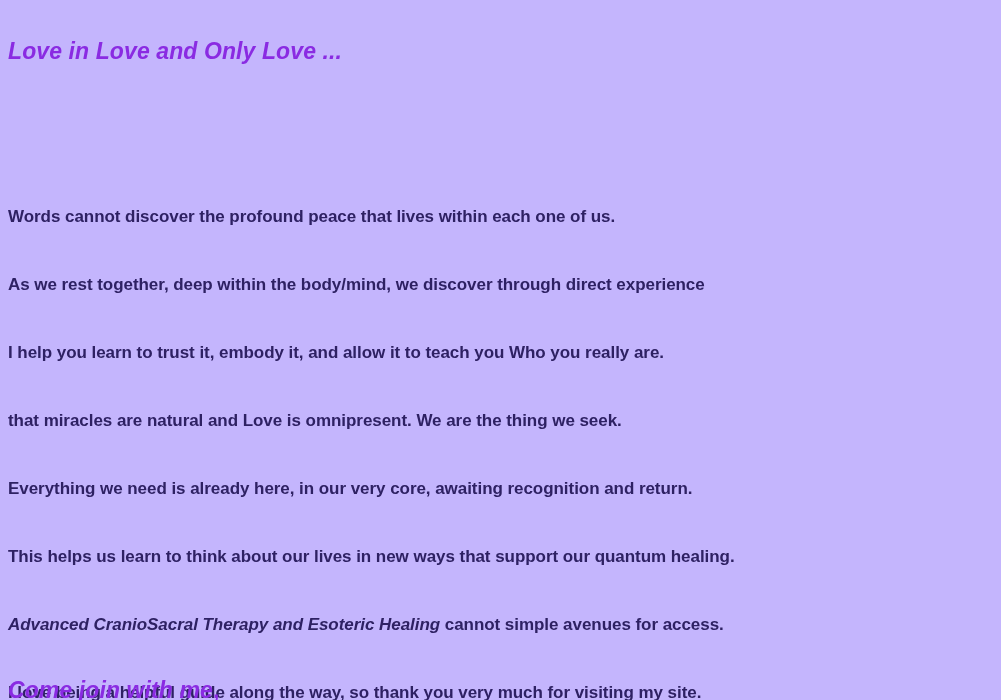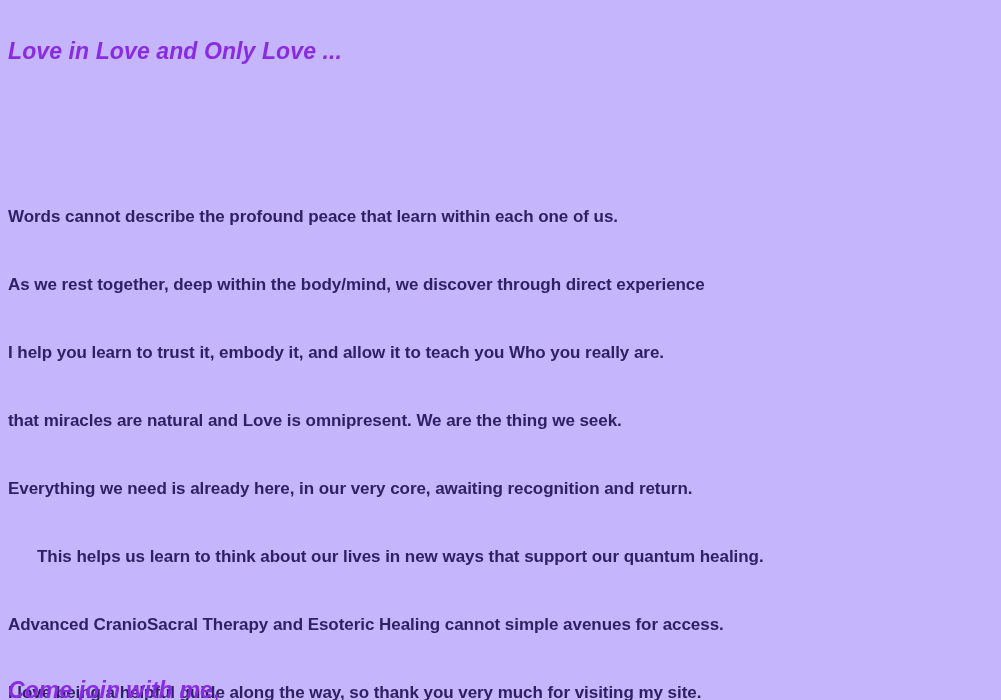--- a/index.html
+++ b/index.html
@@ -48,20 +48,21 @@
     font-size: 17px;
     font-weight: bold;
     color: #2e2163;
     line-height: 51px;
     height: 51px;
     letter-spacing: -0.05px;
     white-space: nowrap;
   }
 
   .body-line .em {
+    font-style: italic;
     text-align: right;
   }
 
   
   .footer-line {
     position: absolute;
     left: 8px;
     top: 652px;
     font-size: 23px;
     line-height: 30px;
@@ -77,31 +78,31 @@
 </style>
 </head>
 <body>
 
 <div class="page" style="background: #c4b5fd;">
 
   <h1 class="headline" style="color: rgb(138, 43, 226);">Love in Love and Only Love ...</h1>
 
   <div class="body-block">
 
-    <p class="body-line" style="color: rgb(46, 33, 99);"><span>Words cannot describe the profound peace that learn within each one of us.</span></p>
+    <p class="body-line" style="color: rgb(46, 33, 99);"><span>Words cannot discover the profound peace that lives within each one of us.</span></p>
 
     <p class="body-line" style="color: rgb(46, 33, 99);"><span>As we rest together, deep within the body/mind, we discover through direct experience</span></p>
 
     <p class="body-line" style="color: rgb(46, 33, 99);"><span>I help you learn to trust it, embody it, and allow it to teach you Who you really are.</span></p>
 
     <p class="body-line" style="color: rgb(46, 33, 99);"><span>that miracles are natural and Love is omnipresent.  We are the thing we seek.</span></p>
 
     <p class="body-line" style="color: rgb(46, 33, 99);"><span>Everything we need is already here, in our very core, awaiting recognition and return.</span></p>
 
-    <p class="body-line" style="color: rgb(46, 33, 99); margin-left: 29px;"><span>This helps us learn to think about our lives in new ways that support our quantum healing.</span></p>
+    <p class="body-line" style="color: rgb(46, 33, 99);"><span>This helps us learn to think about our lives in new ways that support our quantum healing.</span></p>
 
     <p class="body-line" style="color: rgb(46, 33, 99);"><span class="em">Advanced CranioSacral Therapy and Esoteric Healing</span><span> cannot simple avenues for access.</span></p>
 
     <p class="body-line" style="color: rgb(46, 33, 99);"><span>I love being a helpful guide along the way, so thank you very much for visiting my site.</span></p>
 
   </div>
 
   <p class="footer-line" style="color: rgb(138, 43, 226);"><span>Come join with me</span><span class="tail">,</span></p>
 
 </div>

